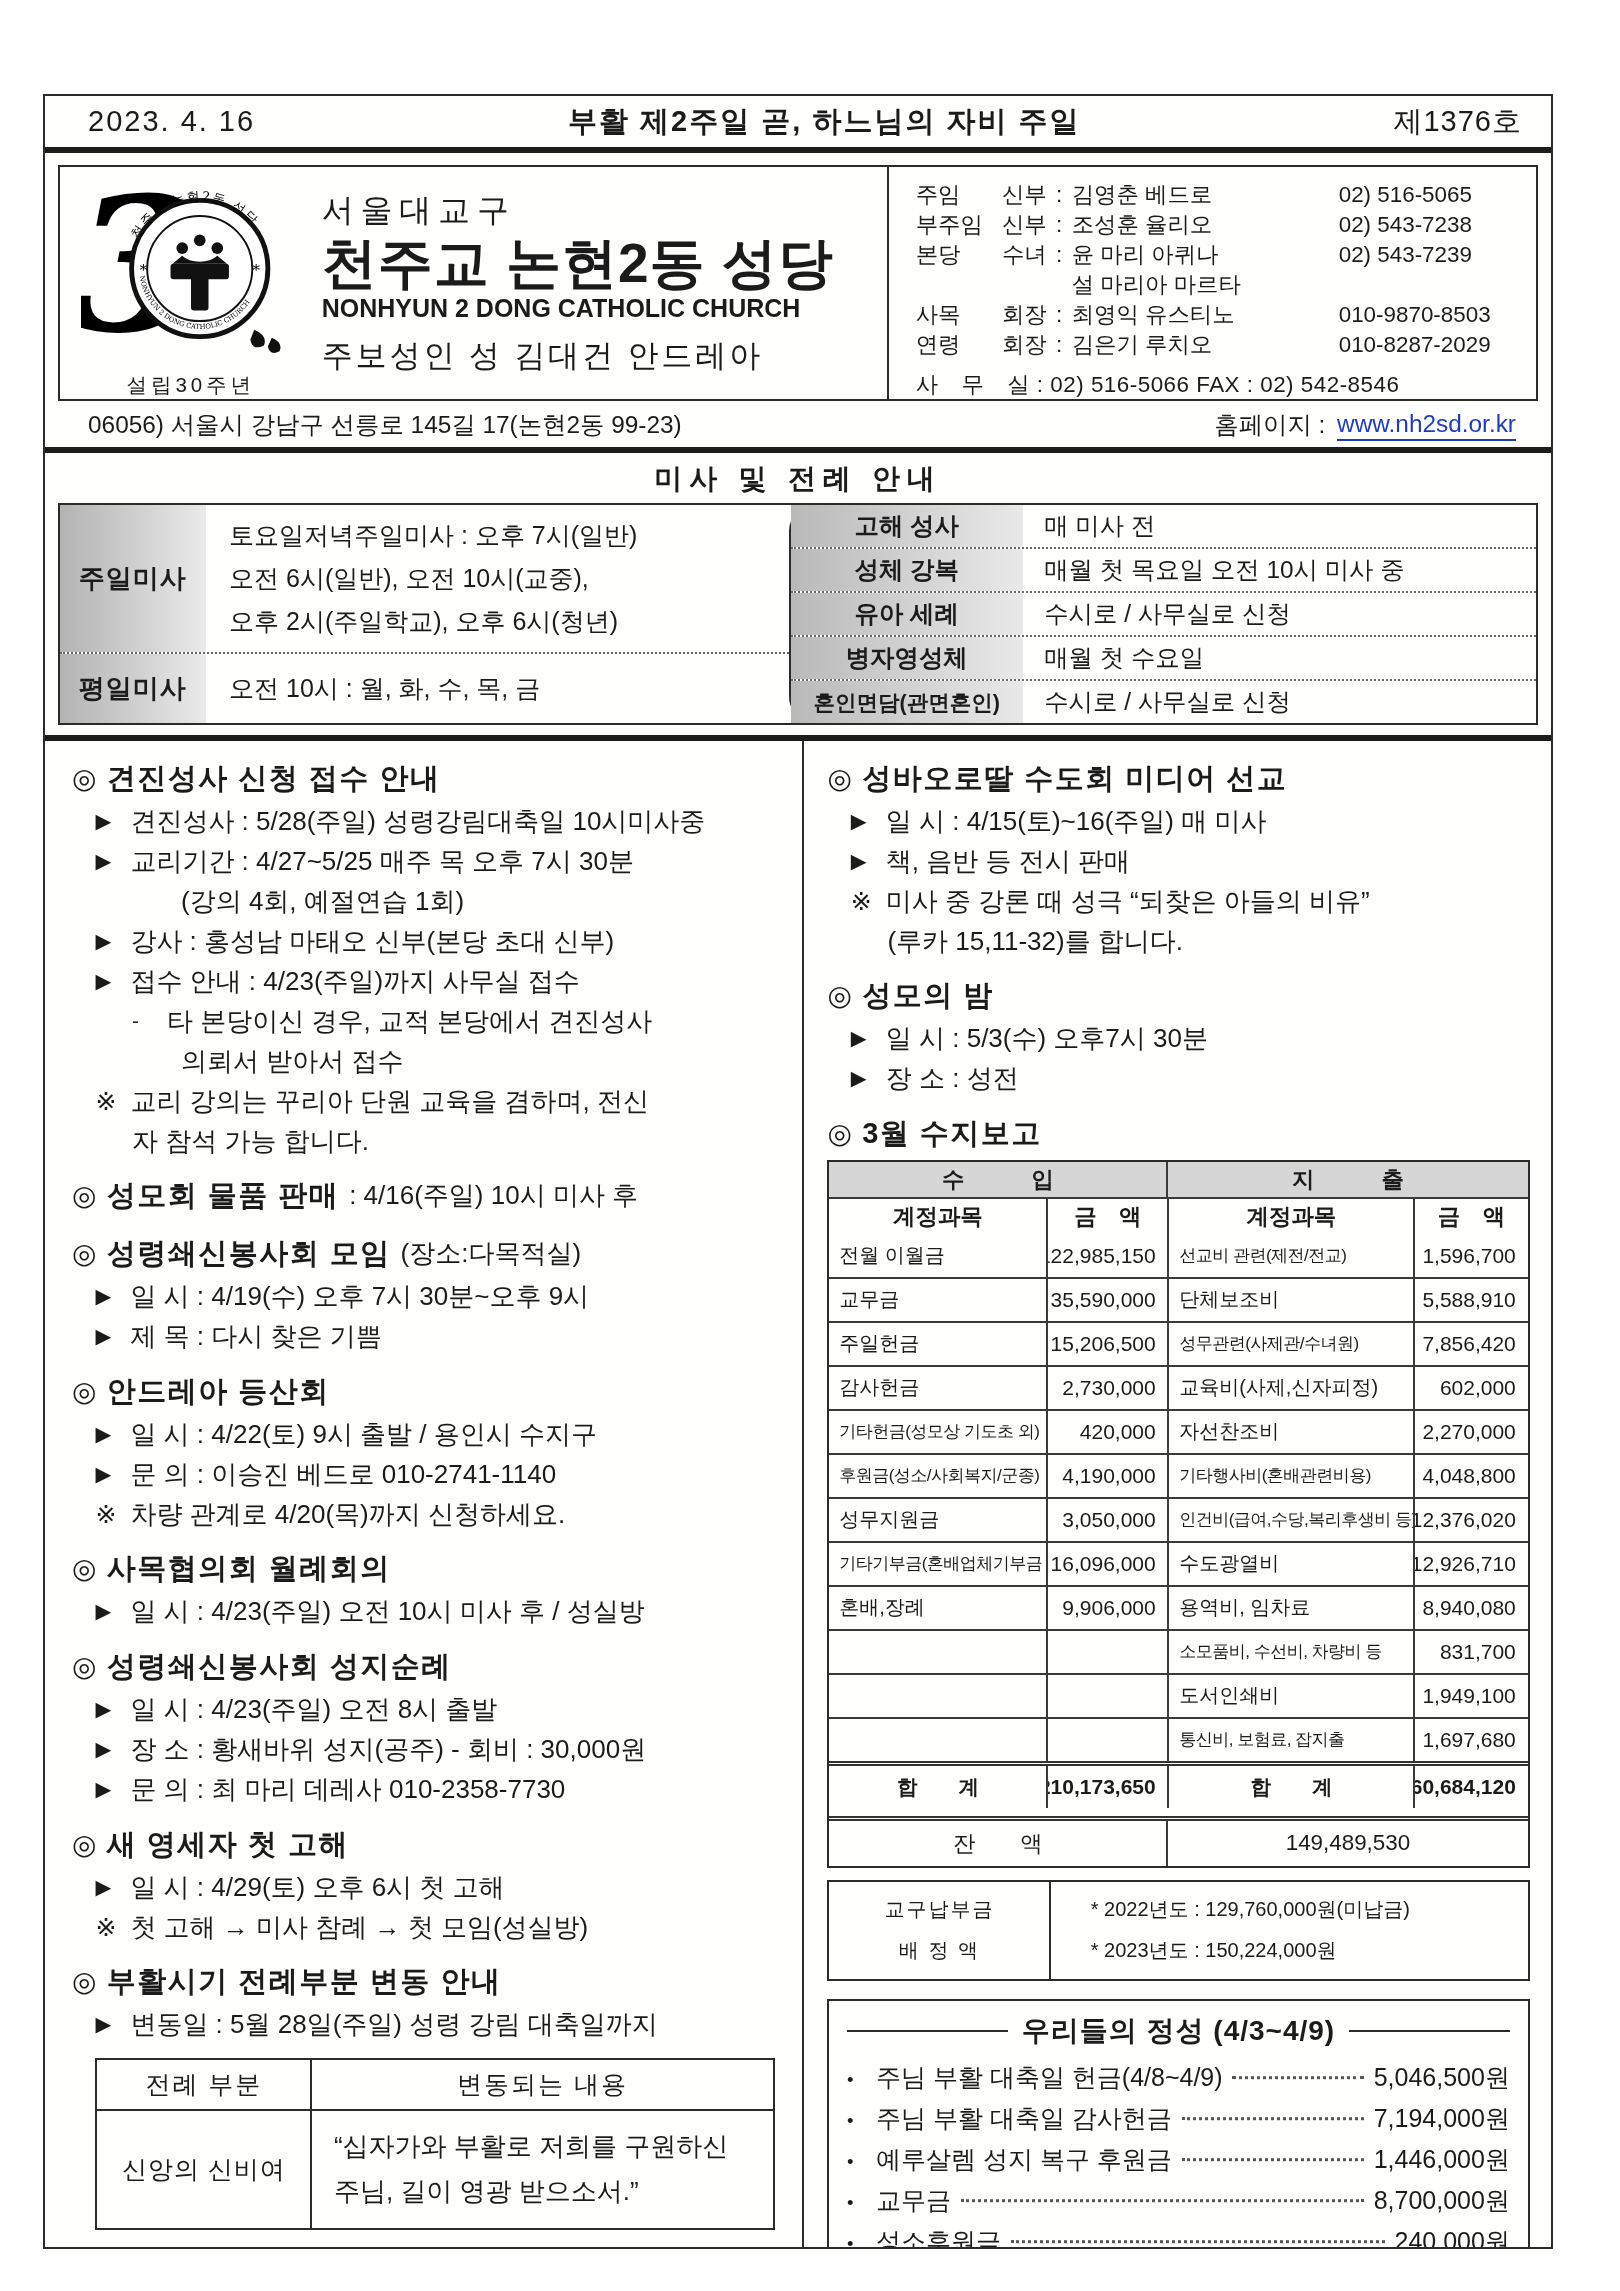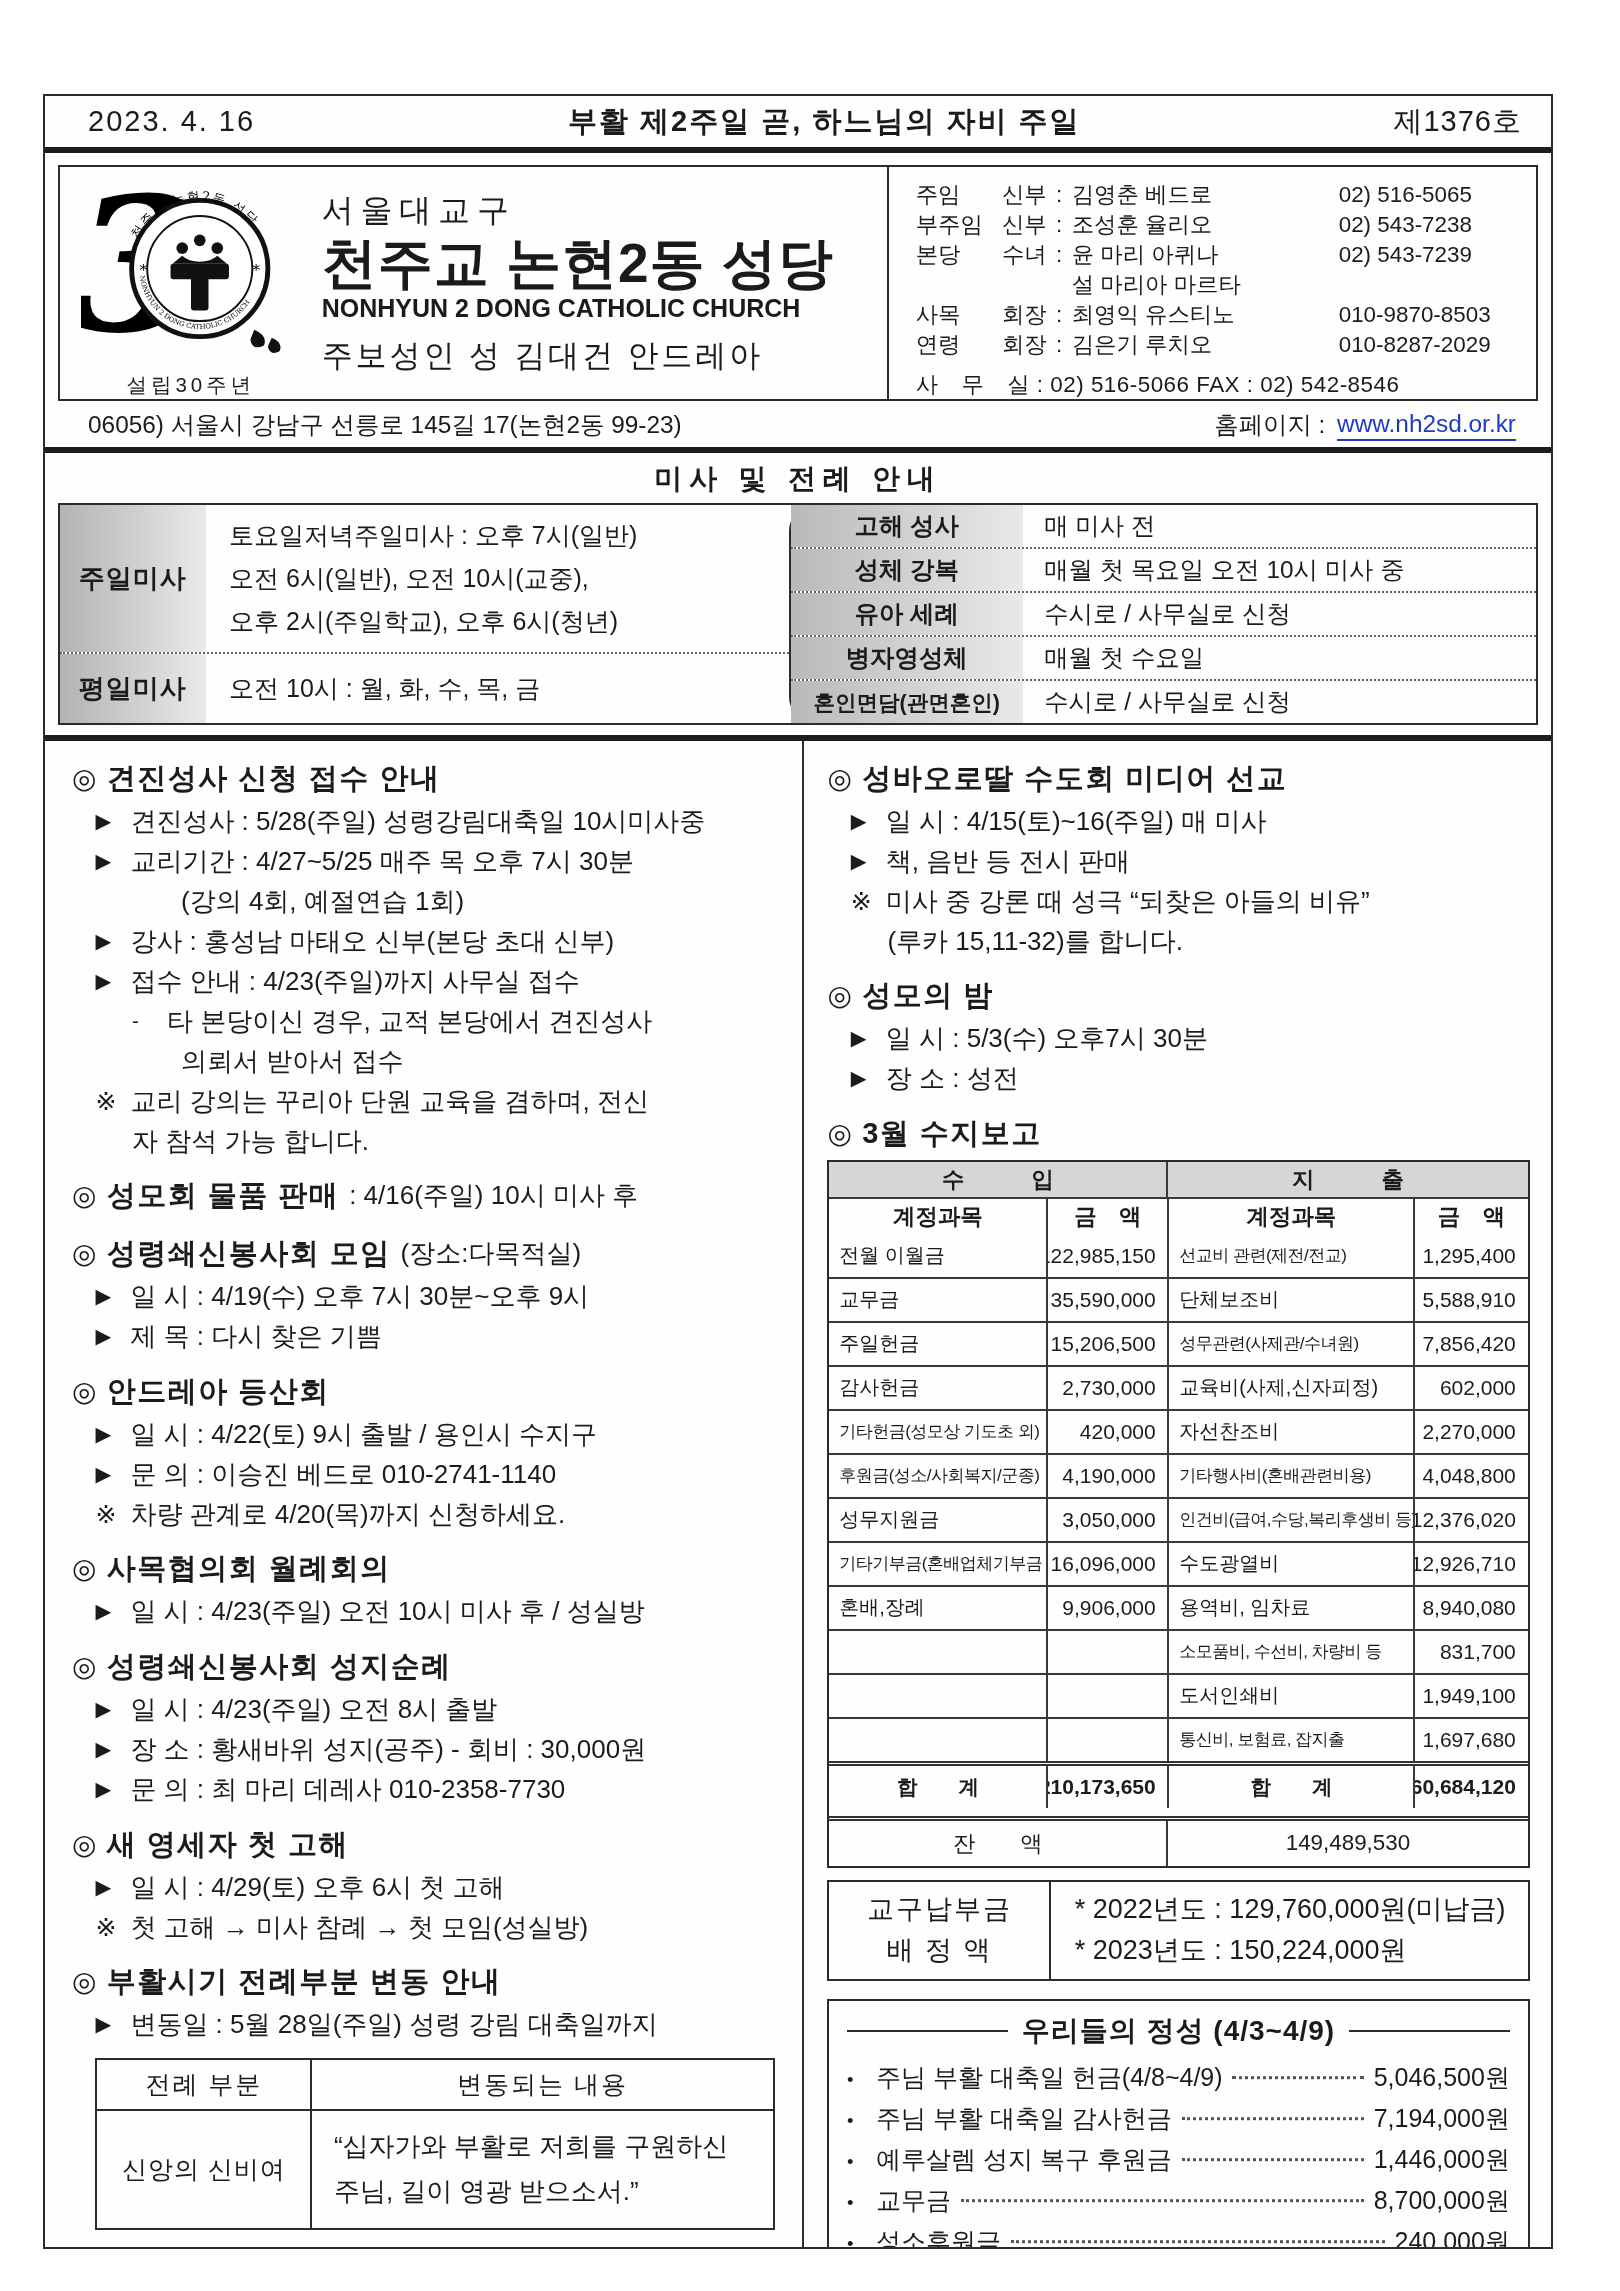--- a/index.html
+++ b/index.html
@@ -86,21 +86,21 @@
   .fin-row.head2{min-height:36px;}
   .fc{display:flex;align-items:center;padding:2px 9.8px;border-left:2px solid #3a3a3a;box-sizing:border-box;overflow:hidden;}
   .fc:first-child{border-left:none;}
   .fc.ctr{justify-content:center;}
   .fc.amt{justify-content:flex-end;padding-right:11.7px;font-size:21px;white-space:nowrap;}
   .fc.lbl{font-size:20px;white-space:nowrap;}
   .fc.lbl.tight{font-size:17px;letter-spacing:-0.5px;}
   .fc.hd{font-weight:bold;font-size:22.4px;justify-content:center;}
   .fin-row.total{border-top:5.9px double #333;font-weight:bold;}
   .fin-row.balance{grid-template-columns:337px 1fr;border-top:5.9px double #333;min-height:45px;font-size:22.4px;margin-top:8px;}
-  .dio-box{border:2.9px solid #2b2b2b;margin-top:11.7px;display:grid;grid-template-columns:222px 1fr;font-size:27px;}
+  .dio-box{border:2.9px solid #2b2b2b;margin-top:11.7px;display:grid;grid-template-columns:222px 1fr;font-size:20px;gap:16px;}
   .dio-left{border-right:2.4px solid #2b2b2b;display:flex;flex-direction:column;justify-content:center;align-items:center;line-height:41px;letter-spacing:2px;}
   .dio-right{padding:7.8px 5.9px 7.8px 23.4px;line-height:41px;white-space:nowrap;}
   
   .don-box{border:2.9px solid #2b2b2b;margin-top:17.6px;padding:7.8px 17.6px 13.7px;}
   .don-title-row{display:flex;align-items:center;gap:13.7px;margin:3.9px 0 7.8px;}
   .don-line{flex:1;border-top:2.9px solid #2b2b2b;}
   .don-title{font-size:28px;font-weight:bold;letter-spacing:1px;white-space:nowrap;}
   .don-row{display:flex;align-items:baseline;font-size:25px;line-height:38px;white-space:nowrap;}
   .don-bullet{width:29px;flex:0 0 29px;text-align:left;font-size:18.5px;}
   .don-leader{flex:1;border-bottom:3.4px dotted #555;margin:0 9.8px;transform:translateY(-6.8px);min-width:19.5px;}
@@ -450,21 +450,21 @@
             <div class="fc hd">계정과목</div>
             <div class="fc hd">금　액</div>
             <div class="fc hd">계정과목</div>
             <div class="fc hd">금　액</div>
           </div>
           <div>
               <div class="fin-row">
                 <div class="fc lbl">전월 이월금</div>
                 <div class="fc amt">122,985,150</div>
                 <div class="fc lbl tight">선교비 관련(제전/전교)</div>
-                <div class="fc amt">1,295,400</div>
+                <div class="fc amt">1,596,700</div>
               </div>
               <div class="fin-row">
                 <div class="fc lbl">교무금</div>
                 <div class="fc amt">35,590,000</div>
                 <div class="fc lbl">단체보조비</div>
                 <div class="fc amt">5,588,910</div>
               </div>
               <div class="fin-row">
                 <div class="fc lbl">주일헌금</div>
                 <div class="fc amt">15,206,500</div>

